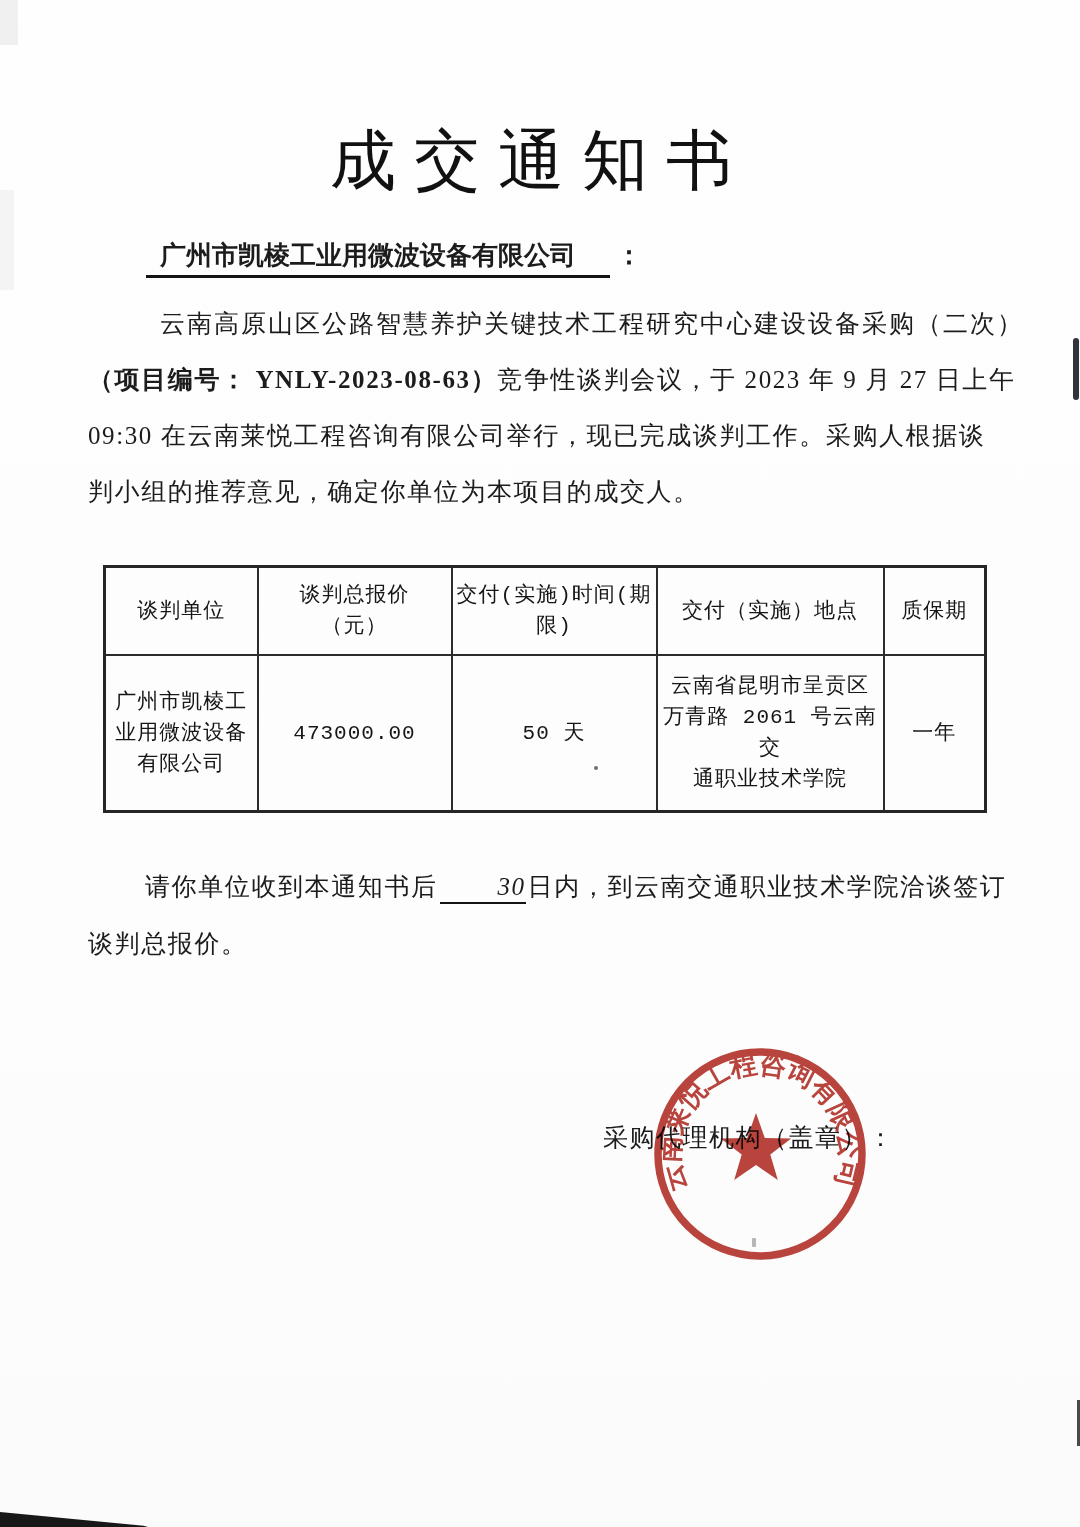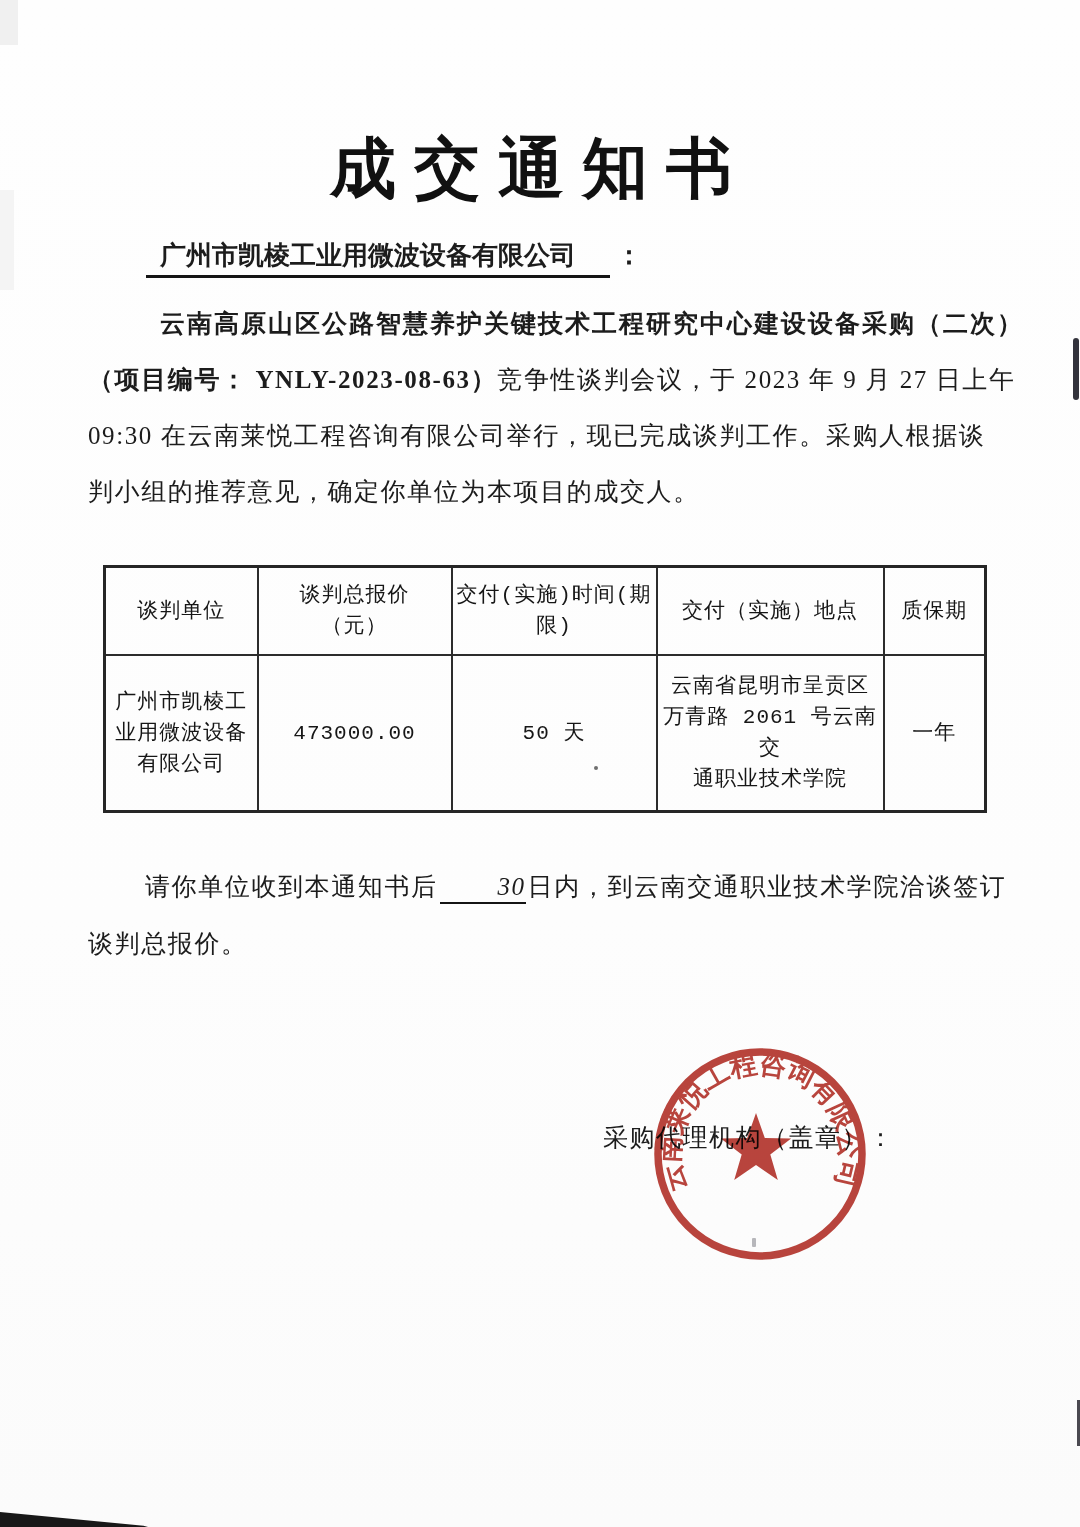--- a/index.html
+++ b/index.html
@@ -3,31 +3,31 @@
 <meta charset="utf-8">
 <style>
   html,body{margin:0;padding:0;background:#ffffff;}
   .page{
     position:relative;width:1080px;height:1527px;overflow:hidden;
     background:linear-gradient(180deg,#fefefe 0%,#fdfdfd 60%,#fbfbfb 100%);
     font-family:"Liberation Serif","DejaVu Serif",serif;color:#1c1c1c;
   }
   
   .doc-title{
-    position:absolute;top:124px;left:0;width:100%;text-align:center;
-    font-size:66px;font-weight:bold;letter-spacing:18px;color:#111;
+    position:absolute;top:116px;left:0;width:100%;text-align:center;
+    font-size:66px;font-weight:normal;letter-spacing:18px;color:#111;
   }
   
   .addressee{position:absolute;left:146px;top:238px;font-size:26px;font-weight:bold;white-space:nowrap;}
   .addressee .name{border-bottom:3px solid #141414;padding:0 34px 5px 14px;text-align:right;}
   .addressee .colon{padding-left:6px;}
   
   .para1{position:absolute;left:88px;top:296px;width:905px;font-size:25px;letter-spacing:1.6px;line-height:56px;}
   .para1 .line{white-space:nowrap;}
-  .para1 .l1{padding-left:72px;font-weight:bold;letter-spacing:2px;}
+  .para1 .l1{padding-left:72px;font-weight:normal;letter-spacing:2px;}
   .para1 .bold{font-weight:bold;}
   
   .award-table{
     position:absolute;left:103px;top:565px;width:881px;border-collapse:collapse;table-layout:fixed;font-family:Liberation Mono, monospace;
   }
   .award-table th,.award-table td{
     border:2px solid #2c2c2c;text-align:center;vertical-align:middle;
     font-weight:normal;font-size:21px;letter-spacing:1px;line-height:31px;
     white-space:pre-line;padding:2px 4px;color:#161616;
   }

